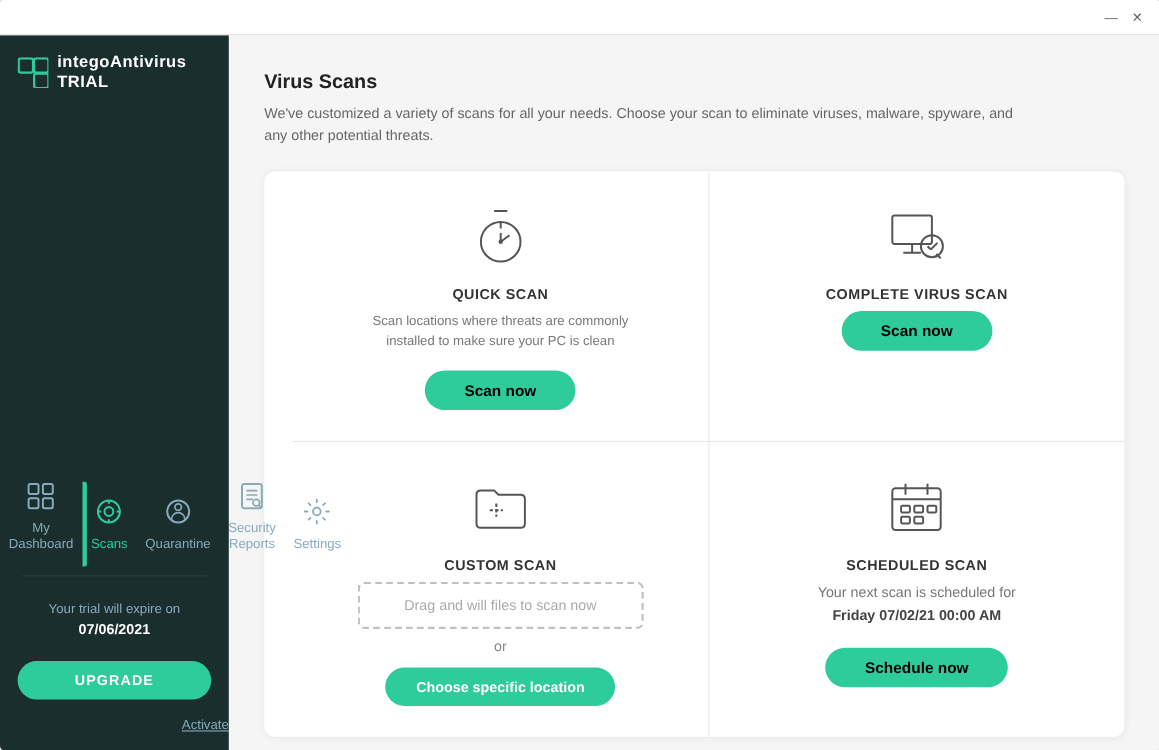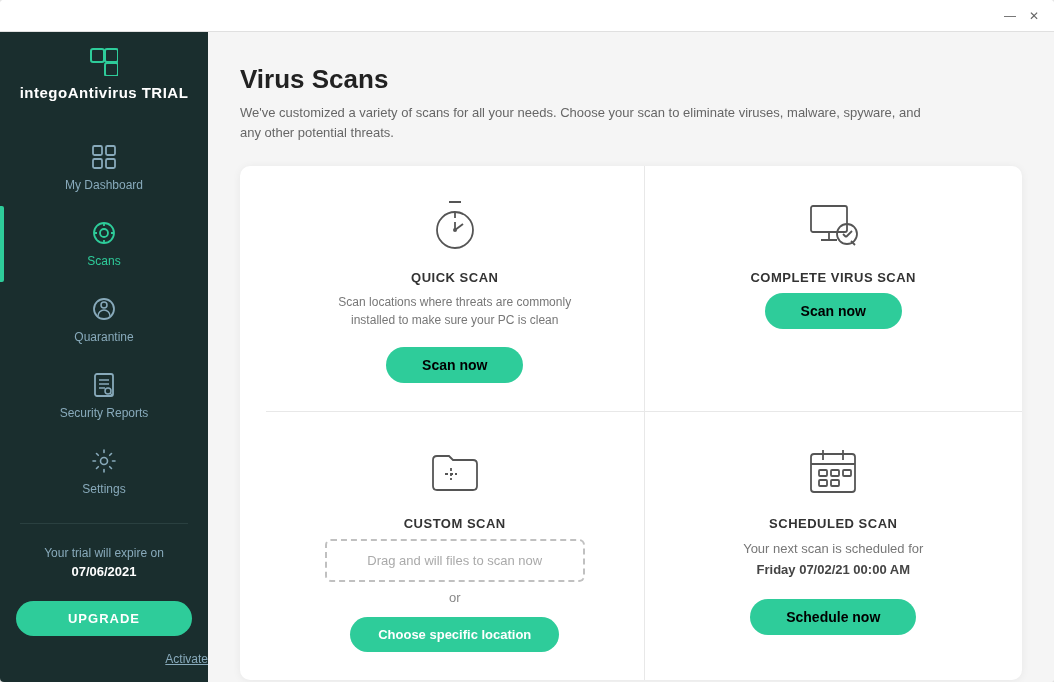--- a/index.html
+++ b/index.html
@@ -58,37 +58,36 @@
       display: flex;
       flex-direction: column;
       flex-shrink: 0;
       color: #fff;
     }
     .sidebar-logo {
       display: flex;
       align-items: center;
       padding: 16px 16px 20px 16px;
       gap: 8px;
-      flex-direction: column;
     }
     .logo-icon {
       width: 28px;
       height: 28px;
       flex-shrink: 0;
     }
     .logo-text {
       font-size: 15px;
       font-weight: 700;
       color: #fff;
       letter-spacing: 0.5px;
     }
     .sidebar-nav {
       flex: 1;
       display: flex;
-      flex-direction: column;
+      flex-direction: row;
       align-items: flex-end;
       padding-top: 8px;
     }
     .nav-item {
       width: 100%;
       display: flex;
       flex-direction: column;
       align-items: center;
       padding: 14px 8px;
       cursor: pointer;
@@ -159,21 +158,21 @@
       text-decoration: underline;
     }
     
     .main-content {
       flex: 1;
       background: #f5f5f5;
       padding: 32px 32px 24px 32px;
       overflow-y: auto;
     }
     .page-title {
-      font-size: 26px;
+      font-size: 18px;
       font-weight: 700;
       color: #222;
       margin-bottom: 8px;
     }
     .page-subtitle {
       font-size: 13px;
       color: #666;
       line-height: 1.5;
       max-width: 700px;
       margin-bottom: 24px;

